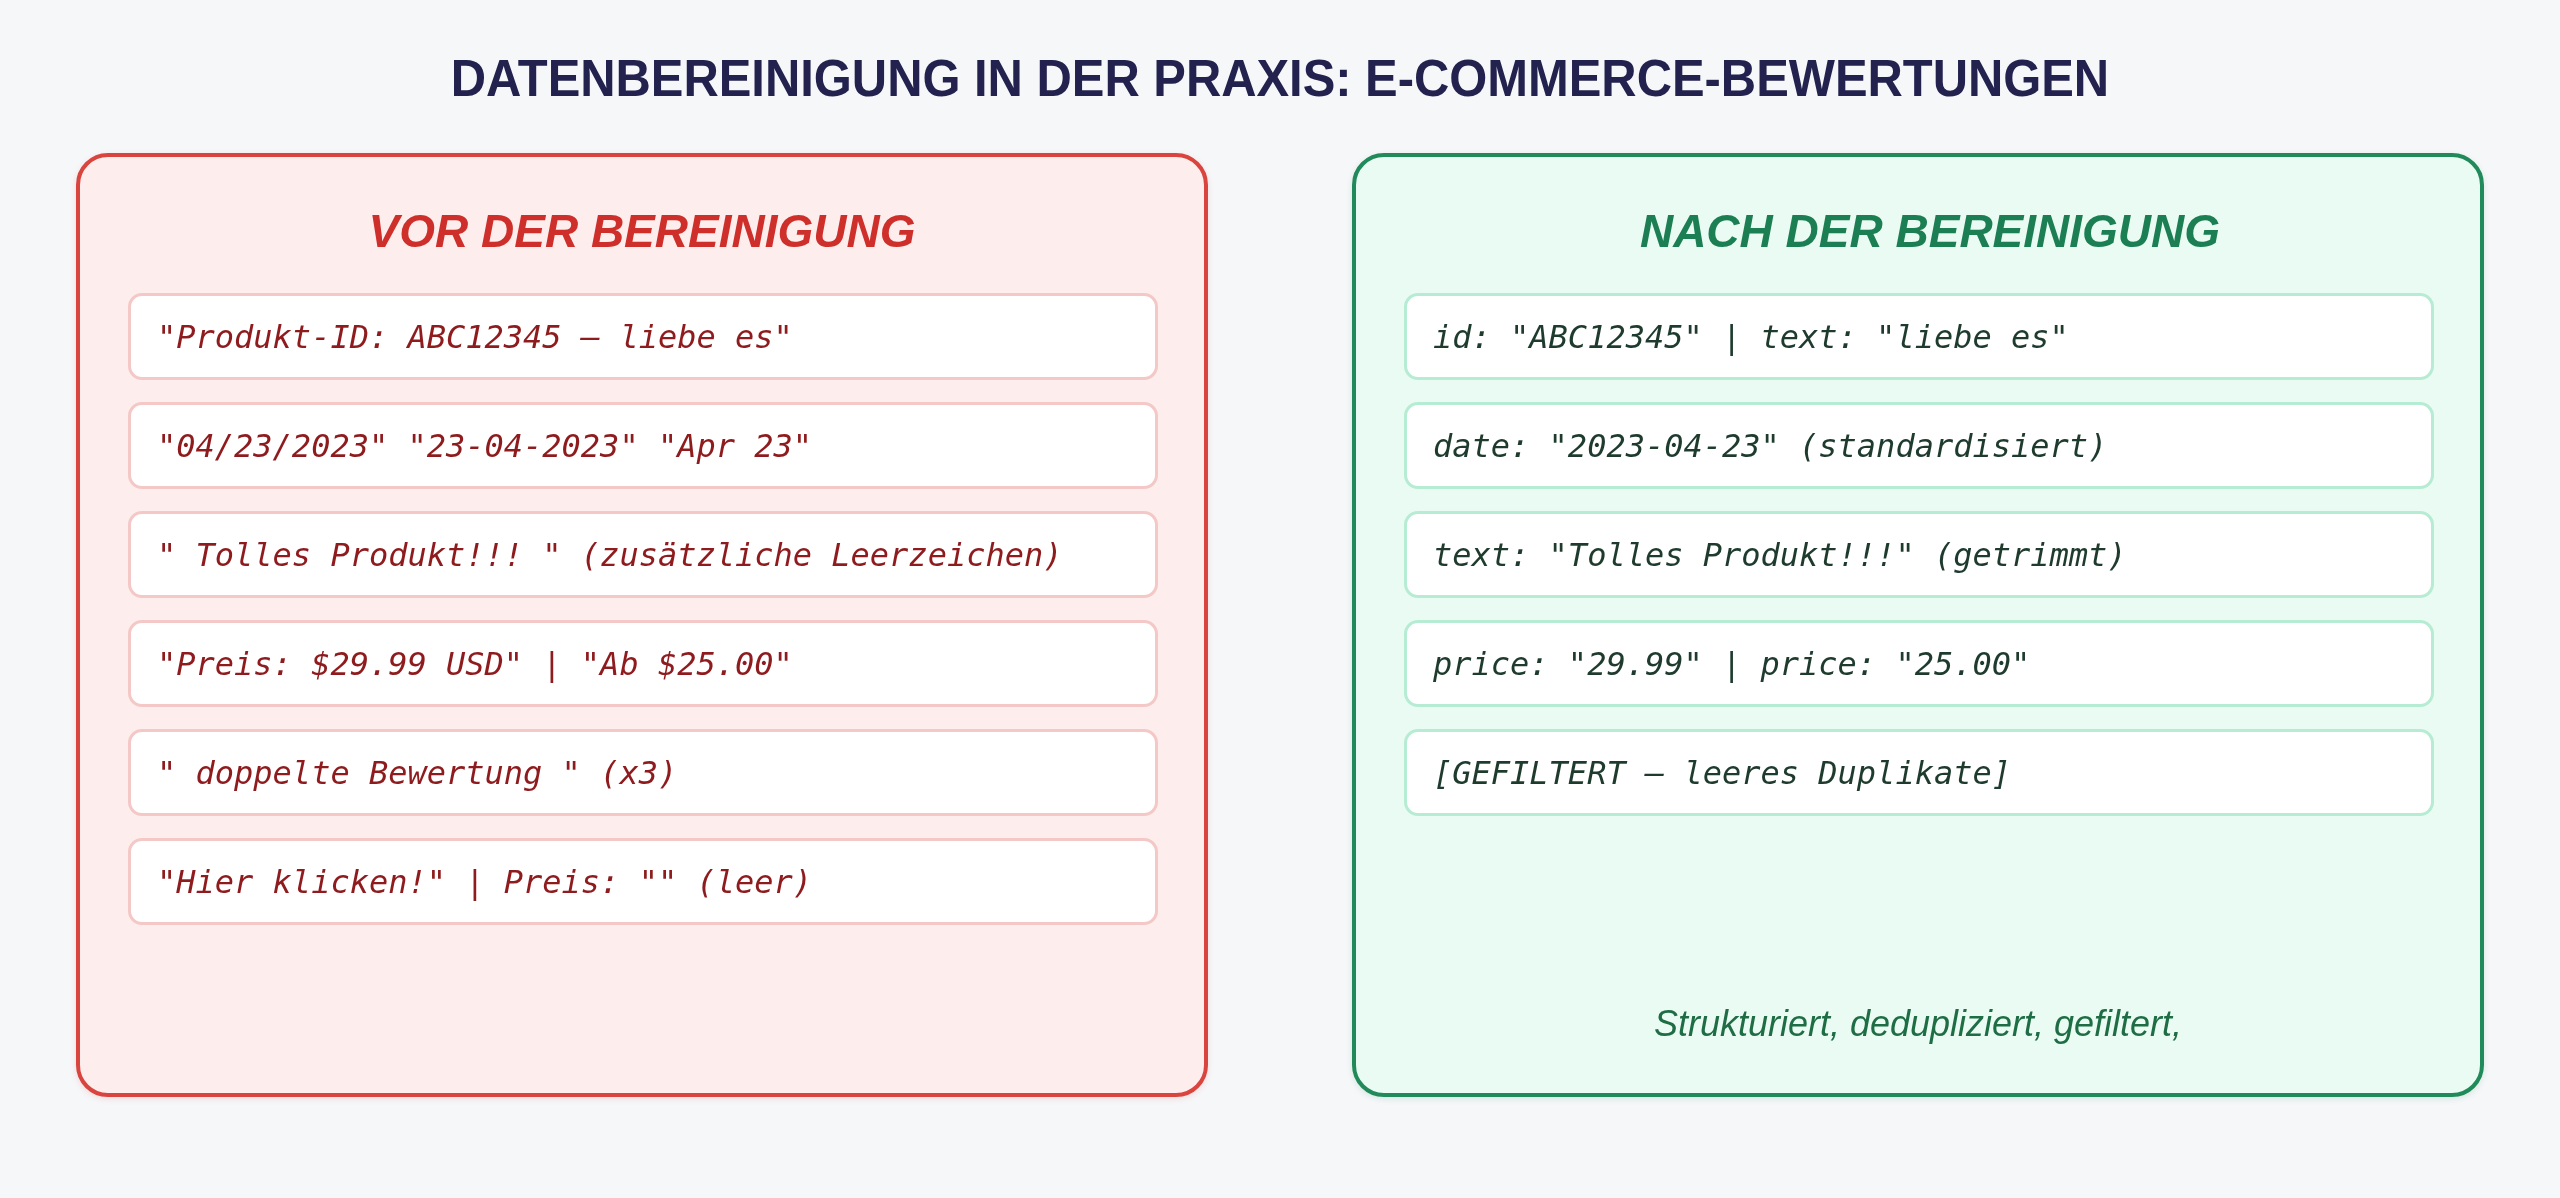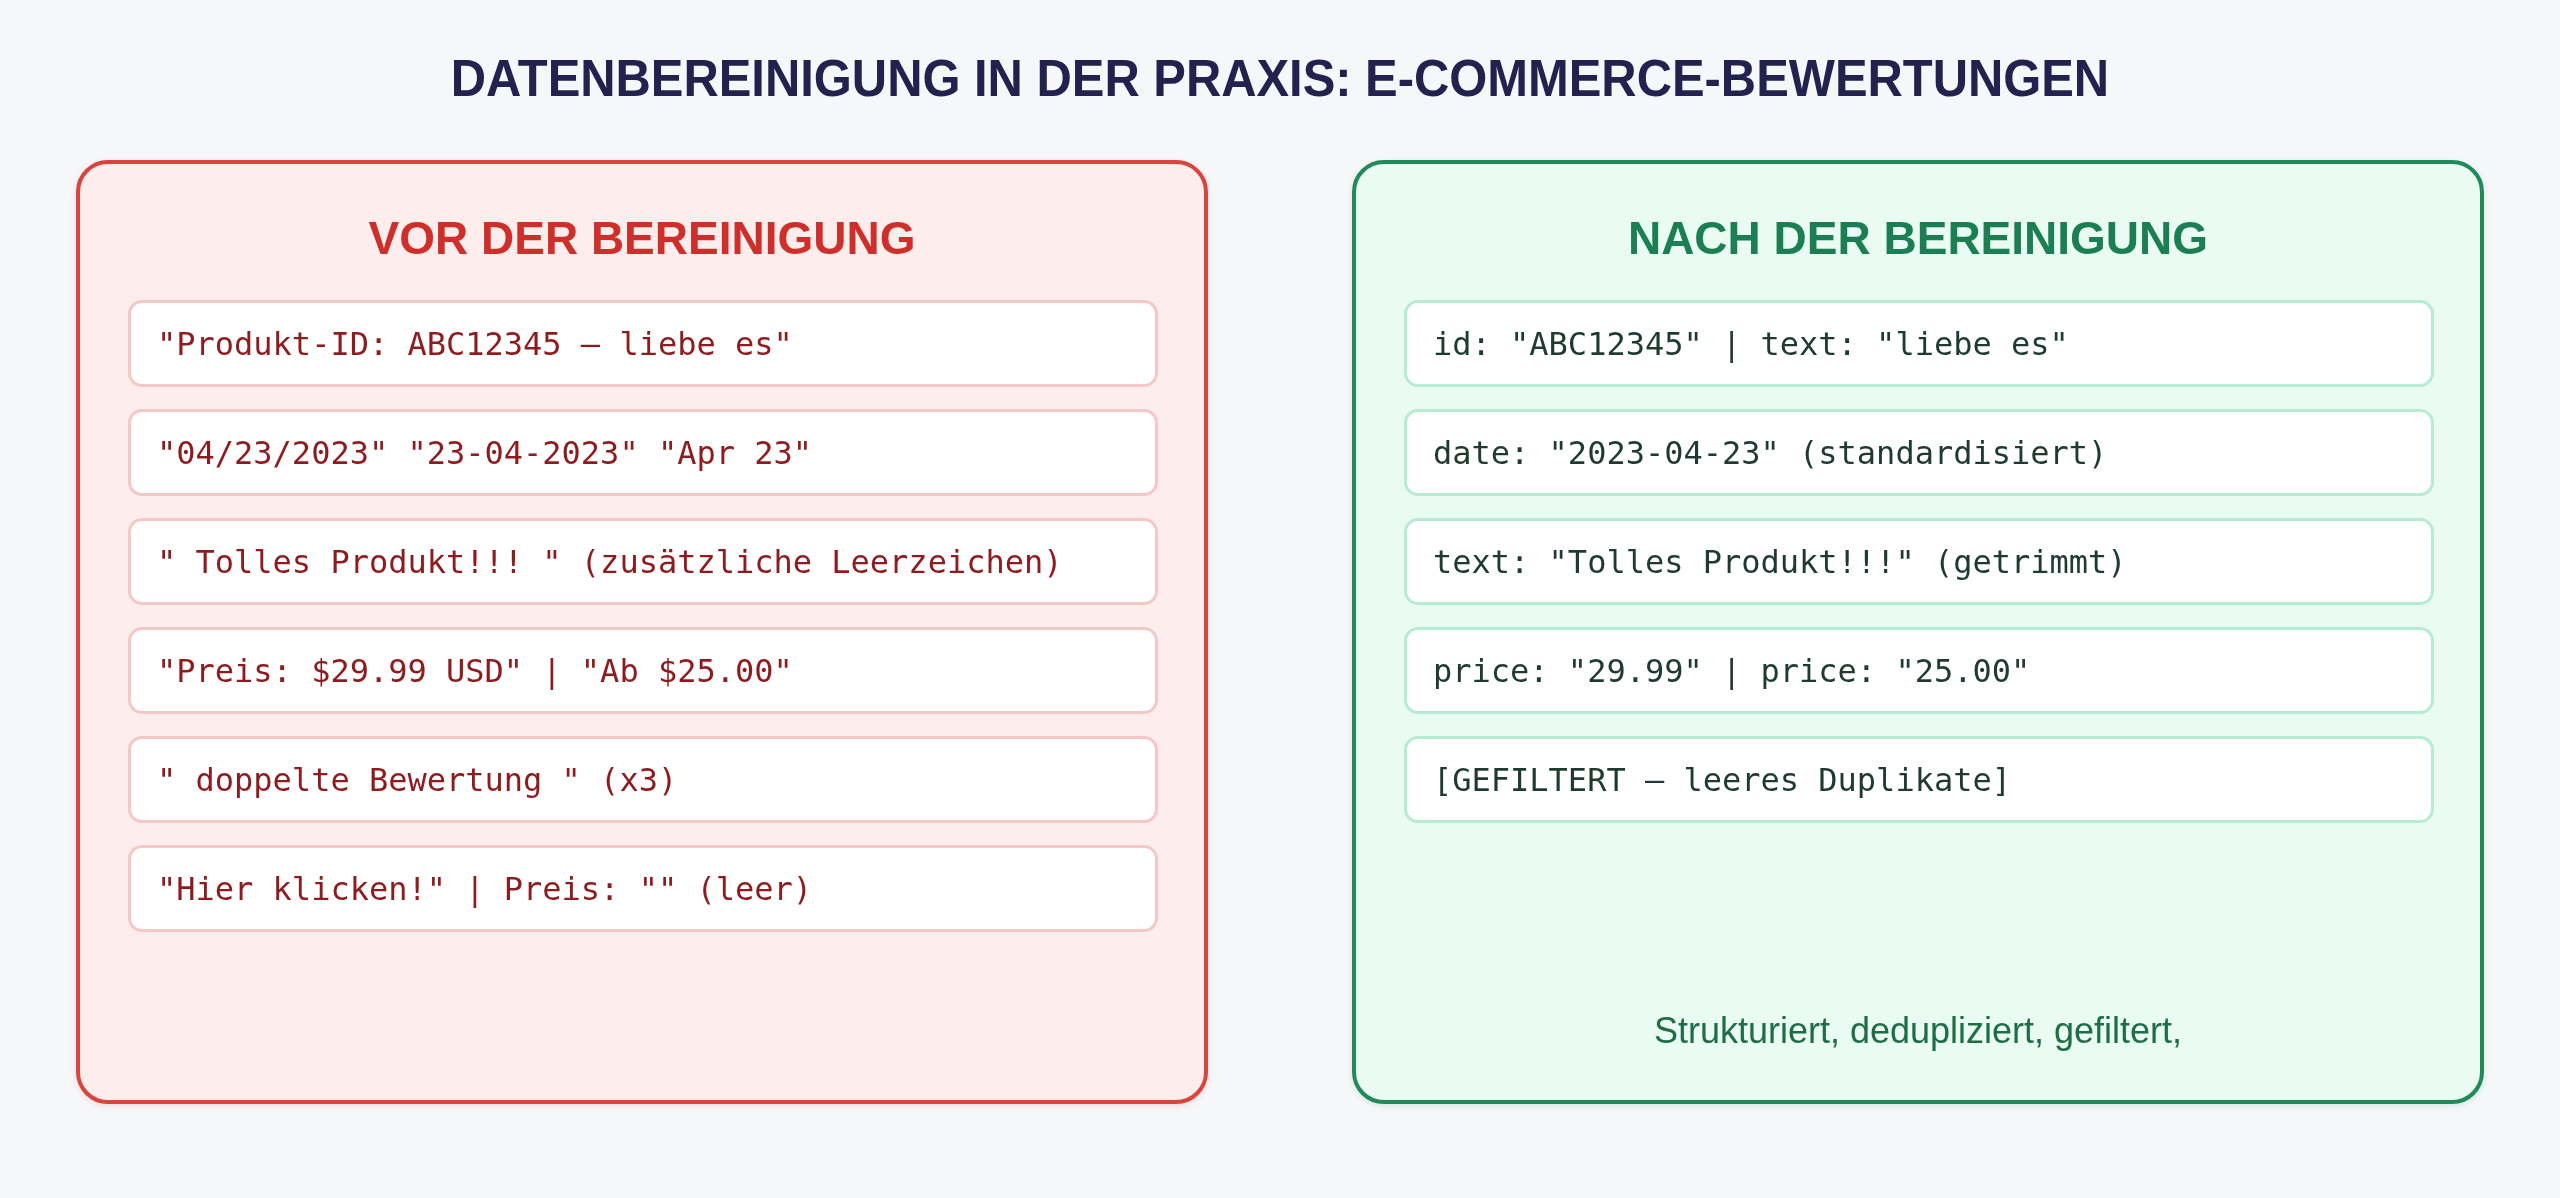--- a/index.html
+++ b/index.html
@@ -23,26 +23,27 @@
       font-family: "Liberation Sans", sans-serif;
       font-weight: bold;
       font-size: 52px;
       letter-spacing: 0px;
       color: #23224f;
       line-height: 64px;
       transform: scaleX(0.94);
     }
     .panel {
       position: absolute;
-      top: 160px;
+      top: 153px;
       width: 1132px;
       height: 944px;
       border-radius: 32px;
       border: 4px solid;
       box-sizing: border-box;
+      font-style: italic;
     }
     .panel.before {
       left: 76px;
       border-color: #d9443f;
       background: #fdeeed;
       box-shadow: 0 2px 6px rgba(217,68,63,0.15);
     }
     .panel.after {
       left: 1352px;
       border-color: #218a5a;
@@ -54,21 +55,21 @@
       left: 0;
       top: 46px;
       width: 100%;
       text-align: center;
       font-family: "Liberation Sans", sans-serif;
       font-weight: bold;
       font-size: 46px;
       line-height: 56px;
     }
     .before .panel-title { color: #cf2f2a; }
-    .after .panel-title { color: #1c7f53; }
+    .after .panel-title { color: #1c7f53; padding-left: 12px; }
     .rows {
       position: absolute;
       left: 48px;
       top: 136px;
       width: 1030px;
     }
     .row {
       height: 87px;
       margin-bottom: 22px;
       background: #ffffff;

